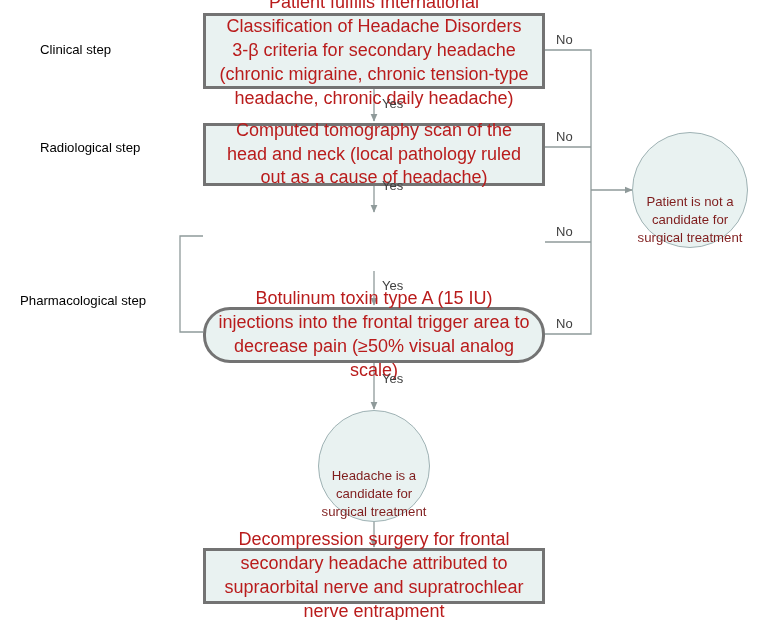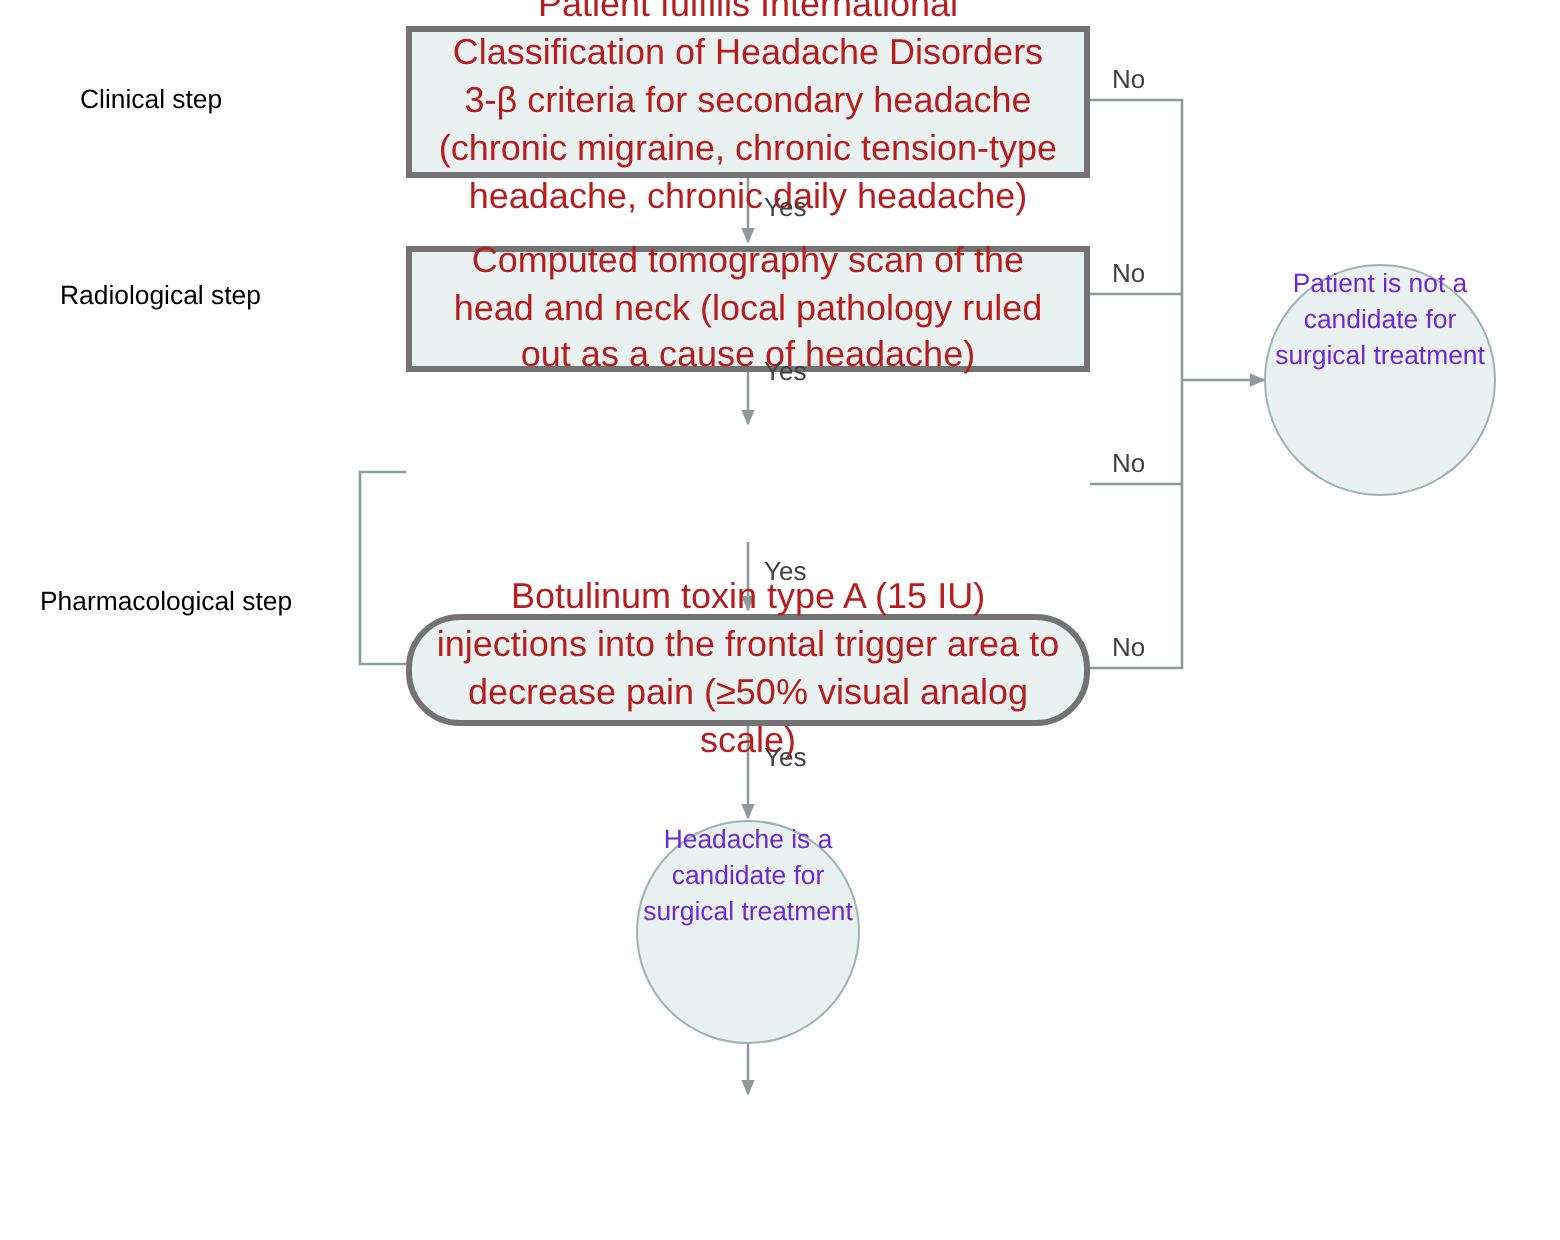--- a/index.html
+++ b/index.html
@@ -43,26 +43,26 @@
     padding: 4px 10px;
   }
   .node .txt { display: block; width: 100%; }
   .circle {
     position: absolute;
     box-sizing: border-box;
     background: #e9f2f1;
     border: 1px solid #9fb2b4;
     border-radius: 50%;
     display: flex;
-    align-items: flex-start;
+    align-items: flex-end;
     justify-content: center;
     text-align: center;
     line-height: 1.36;
     font-size: 13.2px;
-    color: #6d28d9;
+    color: #7f1d1d;
   }
   .steplabel {
     position: absolute;
     font-size: 13.2px;
     color: #000000;
     text-align: left;
     white-space: nowrap;
   }
   .edgelabel {
     position: absolute;
@@ -98,21 +98,21 @@
       <path d="M545,147 L591,147"></path>
       <path d="M545,242 L591,242"></path>
       <path d="M545,334 L591,334 L591,190"></path>
       <line x1="591" y1="190" x2="632" y2="190" marker-end="url(#arrowhead)"></line>
 
       <path d="M203,236 L180,236 L180,332 L203,332"></path>
     </g>
   </svg>
 
   <div class="steplabel" style="left:40px; top:42px; width:150px;">Clinical step</div>
-  <div class="steplabel" style="left:30px; top:140px; width:160px;">Radiological step</div>
+  <div class="steplabel" style="left:40px; top:140px; width:160px;">Radiological step</div>
   <div class="steplabel" style="left:20px; top:277px; width:170px;margin-top:16px;">Pharmacological step</div>
 
   <div class="node" style="left:203px; top:13px; width:342px; height:76px;">
     <span class="txt">Patient fulfills International Classification of Headache Disorders 3-β criteria for secondary headache (chronic migraine, chronic tension-type headache, chronic daily headache)</span>
   </div>
 
   <div class="node" style="left:203px; top:123px; width:342px; height:63px;">
     <span class="txt">Computed tomography scan of the head and neck (local pathology ruled out as a cause of headache)</span>
   </div>
 
@@ -122,20 +122,23 @@
   </div>
 
   <div class="circle" style="left:632px; top:132px; width:116px; height:116px;">
     <span class="txt">Patient is not a candidate for surgical treatment</span>
   </div>
 
   <div class="circle" style="left:318px; top:410px; width:112px; height:112px;">
     <span class="txt">Headache is a candidate for surgical treatment</span>
   </div>
 
+  <div class="node" style="left:203px; top:548px; width:342px; height:56px;">
+    <span class="txt">Decompression surgery for frontal secondary headache attributed to supraorbital nerve and supratrochlear nerve entrapment</span>
+  </div>
 
   <div class="edgelabel" style="left:382px; top:96px;">Yes</div>
   <div class="edgelabel" style="left:382px; top:178px;">Yes</div>
   <div class="edgelabel" style="left:382px; top:278px;">Yes</div>
   <div class="edgelabel" style="left:382px; top:371px;">Yes</div>
 
   <div class="edgelabel" style="left:556px; top:32px;">No</div>
   <div class="edgelabel" style="left:556px; top:129px;">No</div>
   <div class="edgelabel" style="left:556px; top:224px;">No</div>
   <div class="edgelabel" style="left:556px; top:316px;">No</div>

